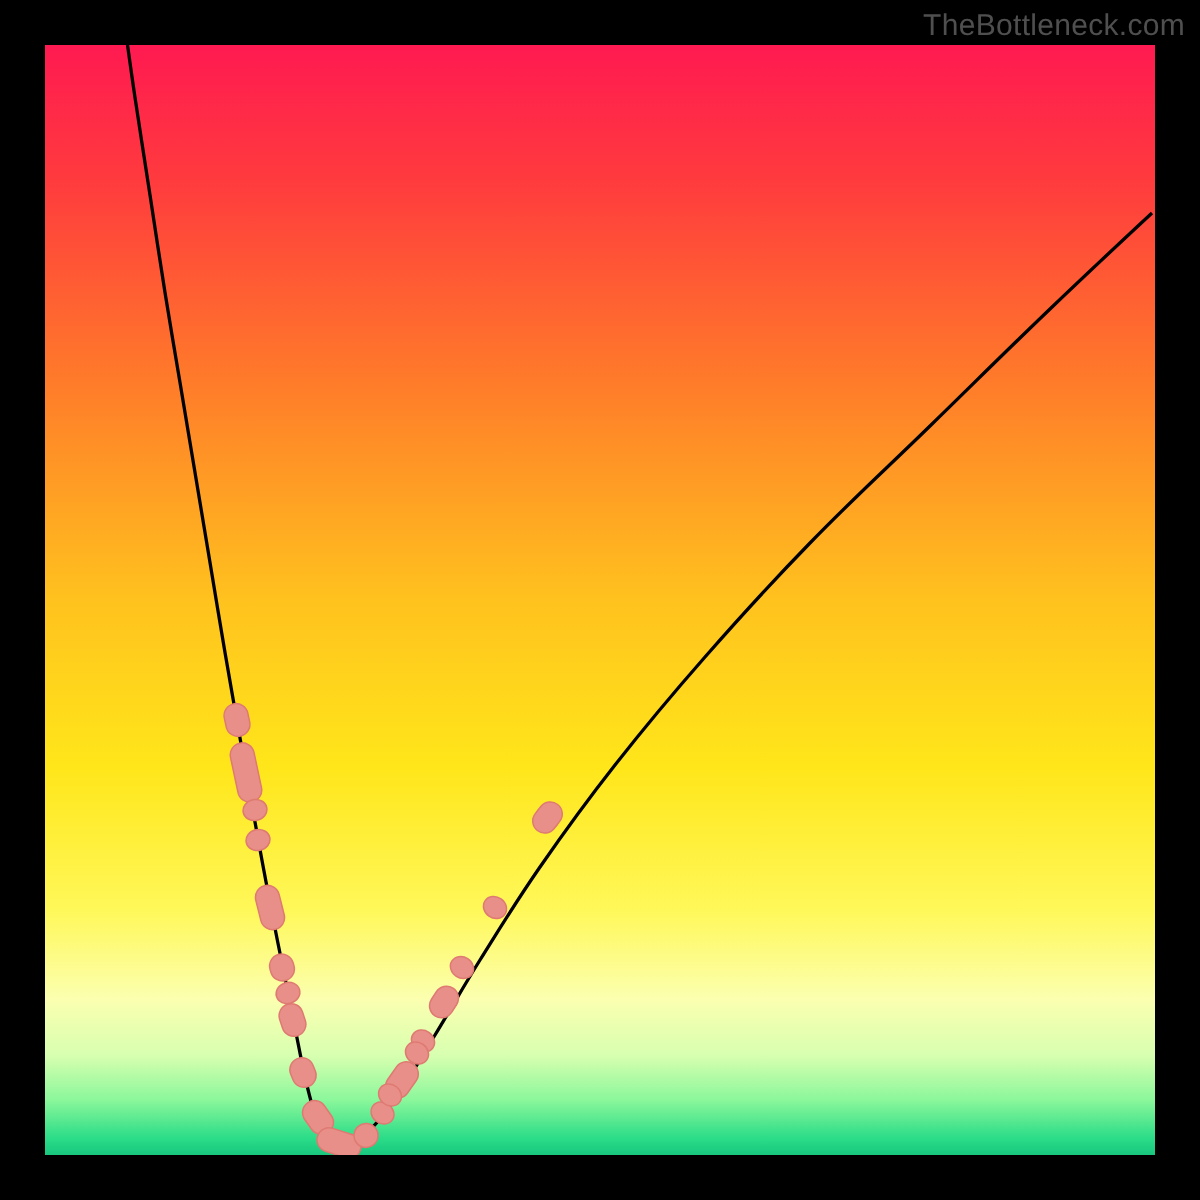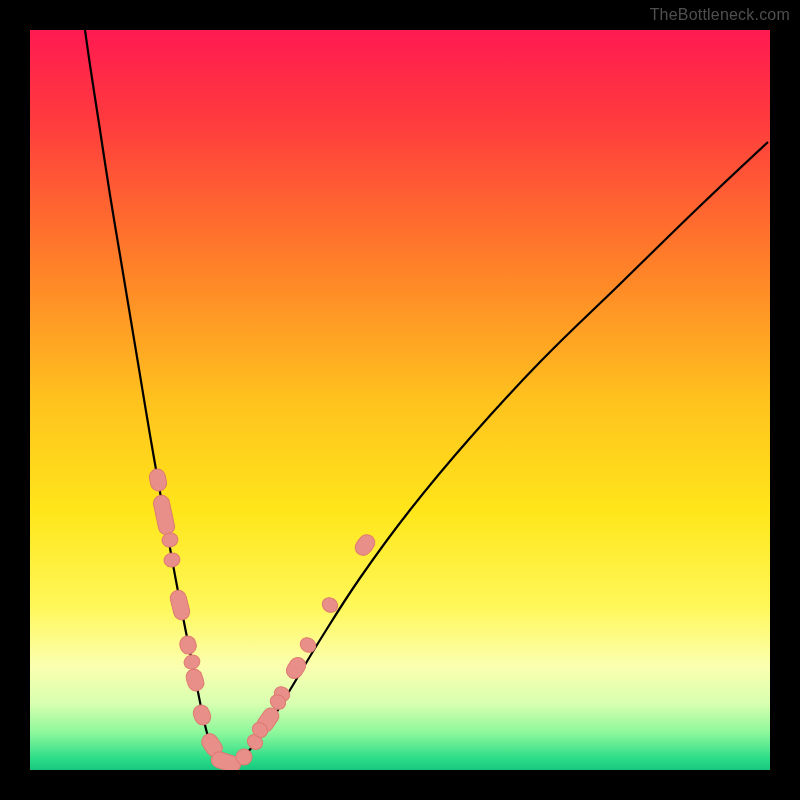--- a/index.html
+++ b/index.html
@@ -27,21 +27,21 @@
   }
   .gradient {
     position: absolute;
     left: 0; top: 0; width: 100%; height: 100%;
   }
   .watermark {
     position: absolute;
     top: 6px;
     right: 10px;
     color: #4f4f4f;
-    font-size: 16px;
+    font-size: 20px;
     font-weight: 500;
     letter-spacing: 0.2px;
   }
   svg.curve {
     position: absolute;
     left: 0; top: 0;
   }
 </style>
 </head>
 <body>

